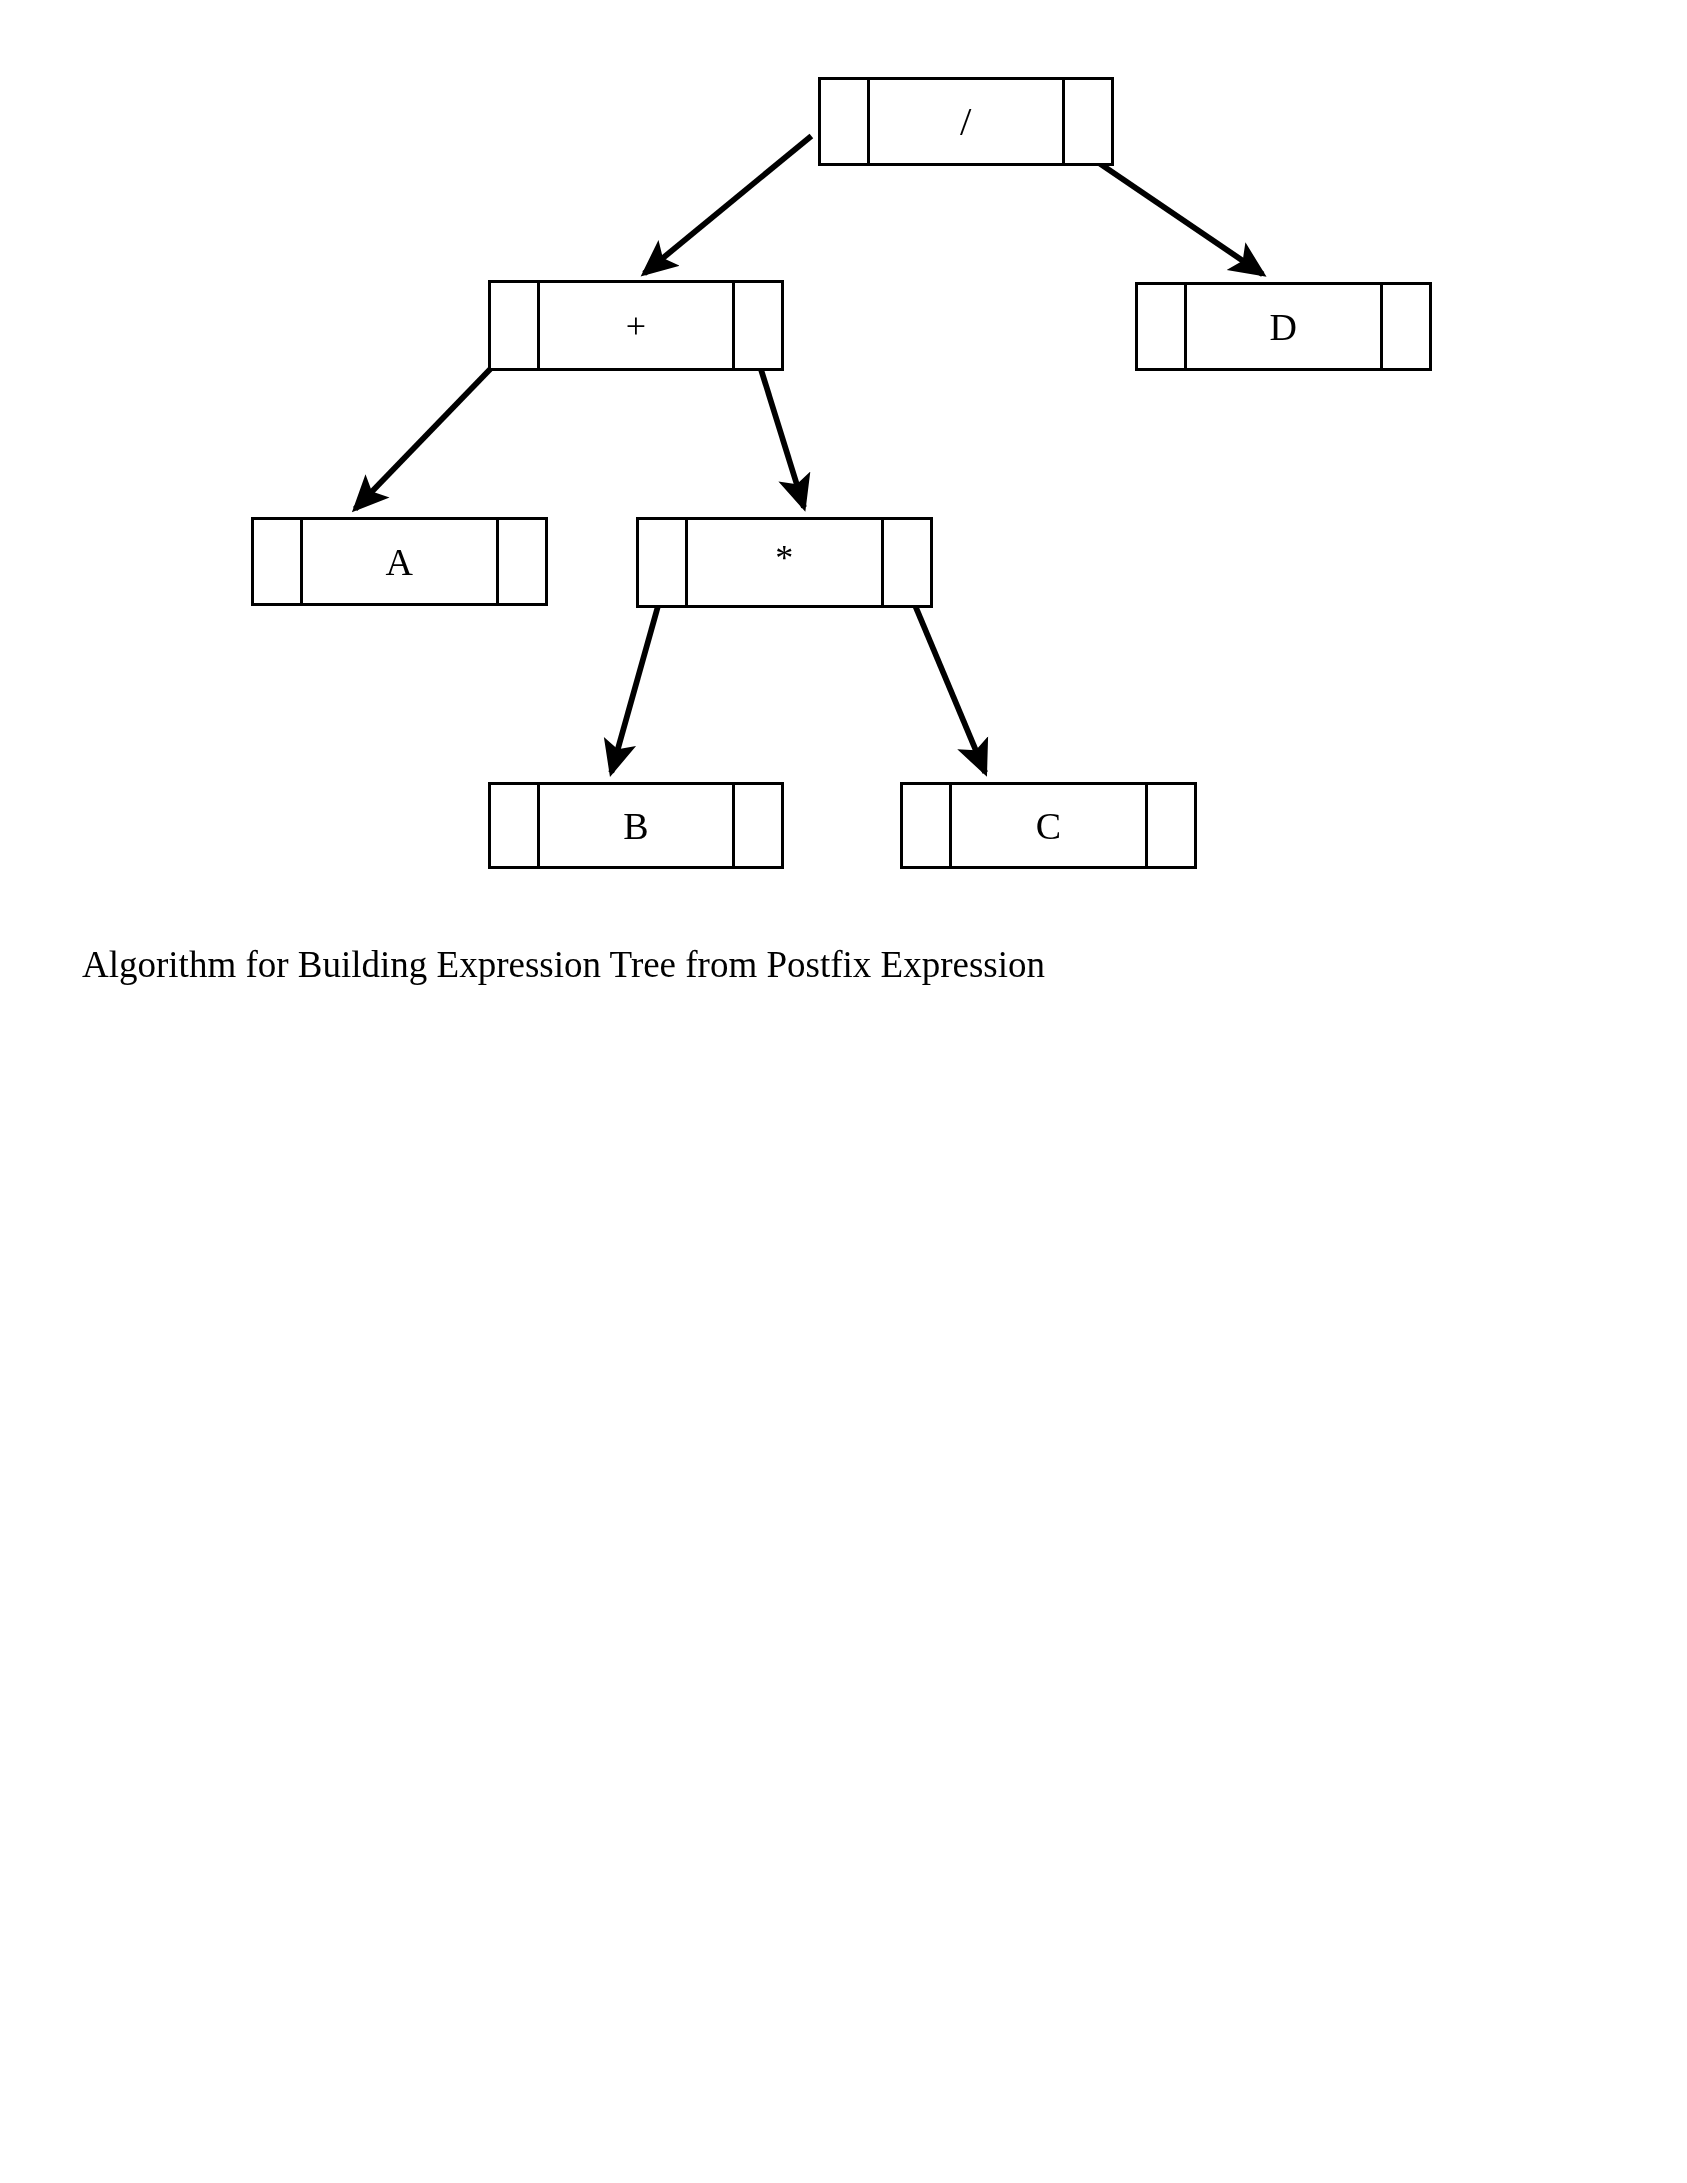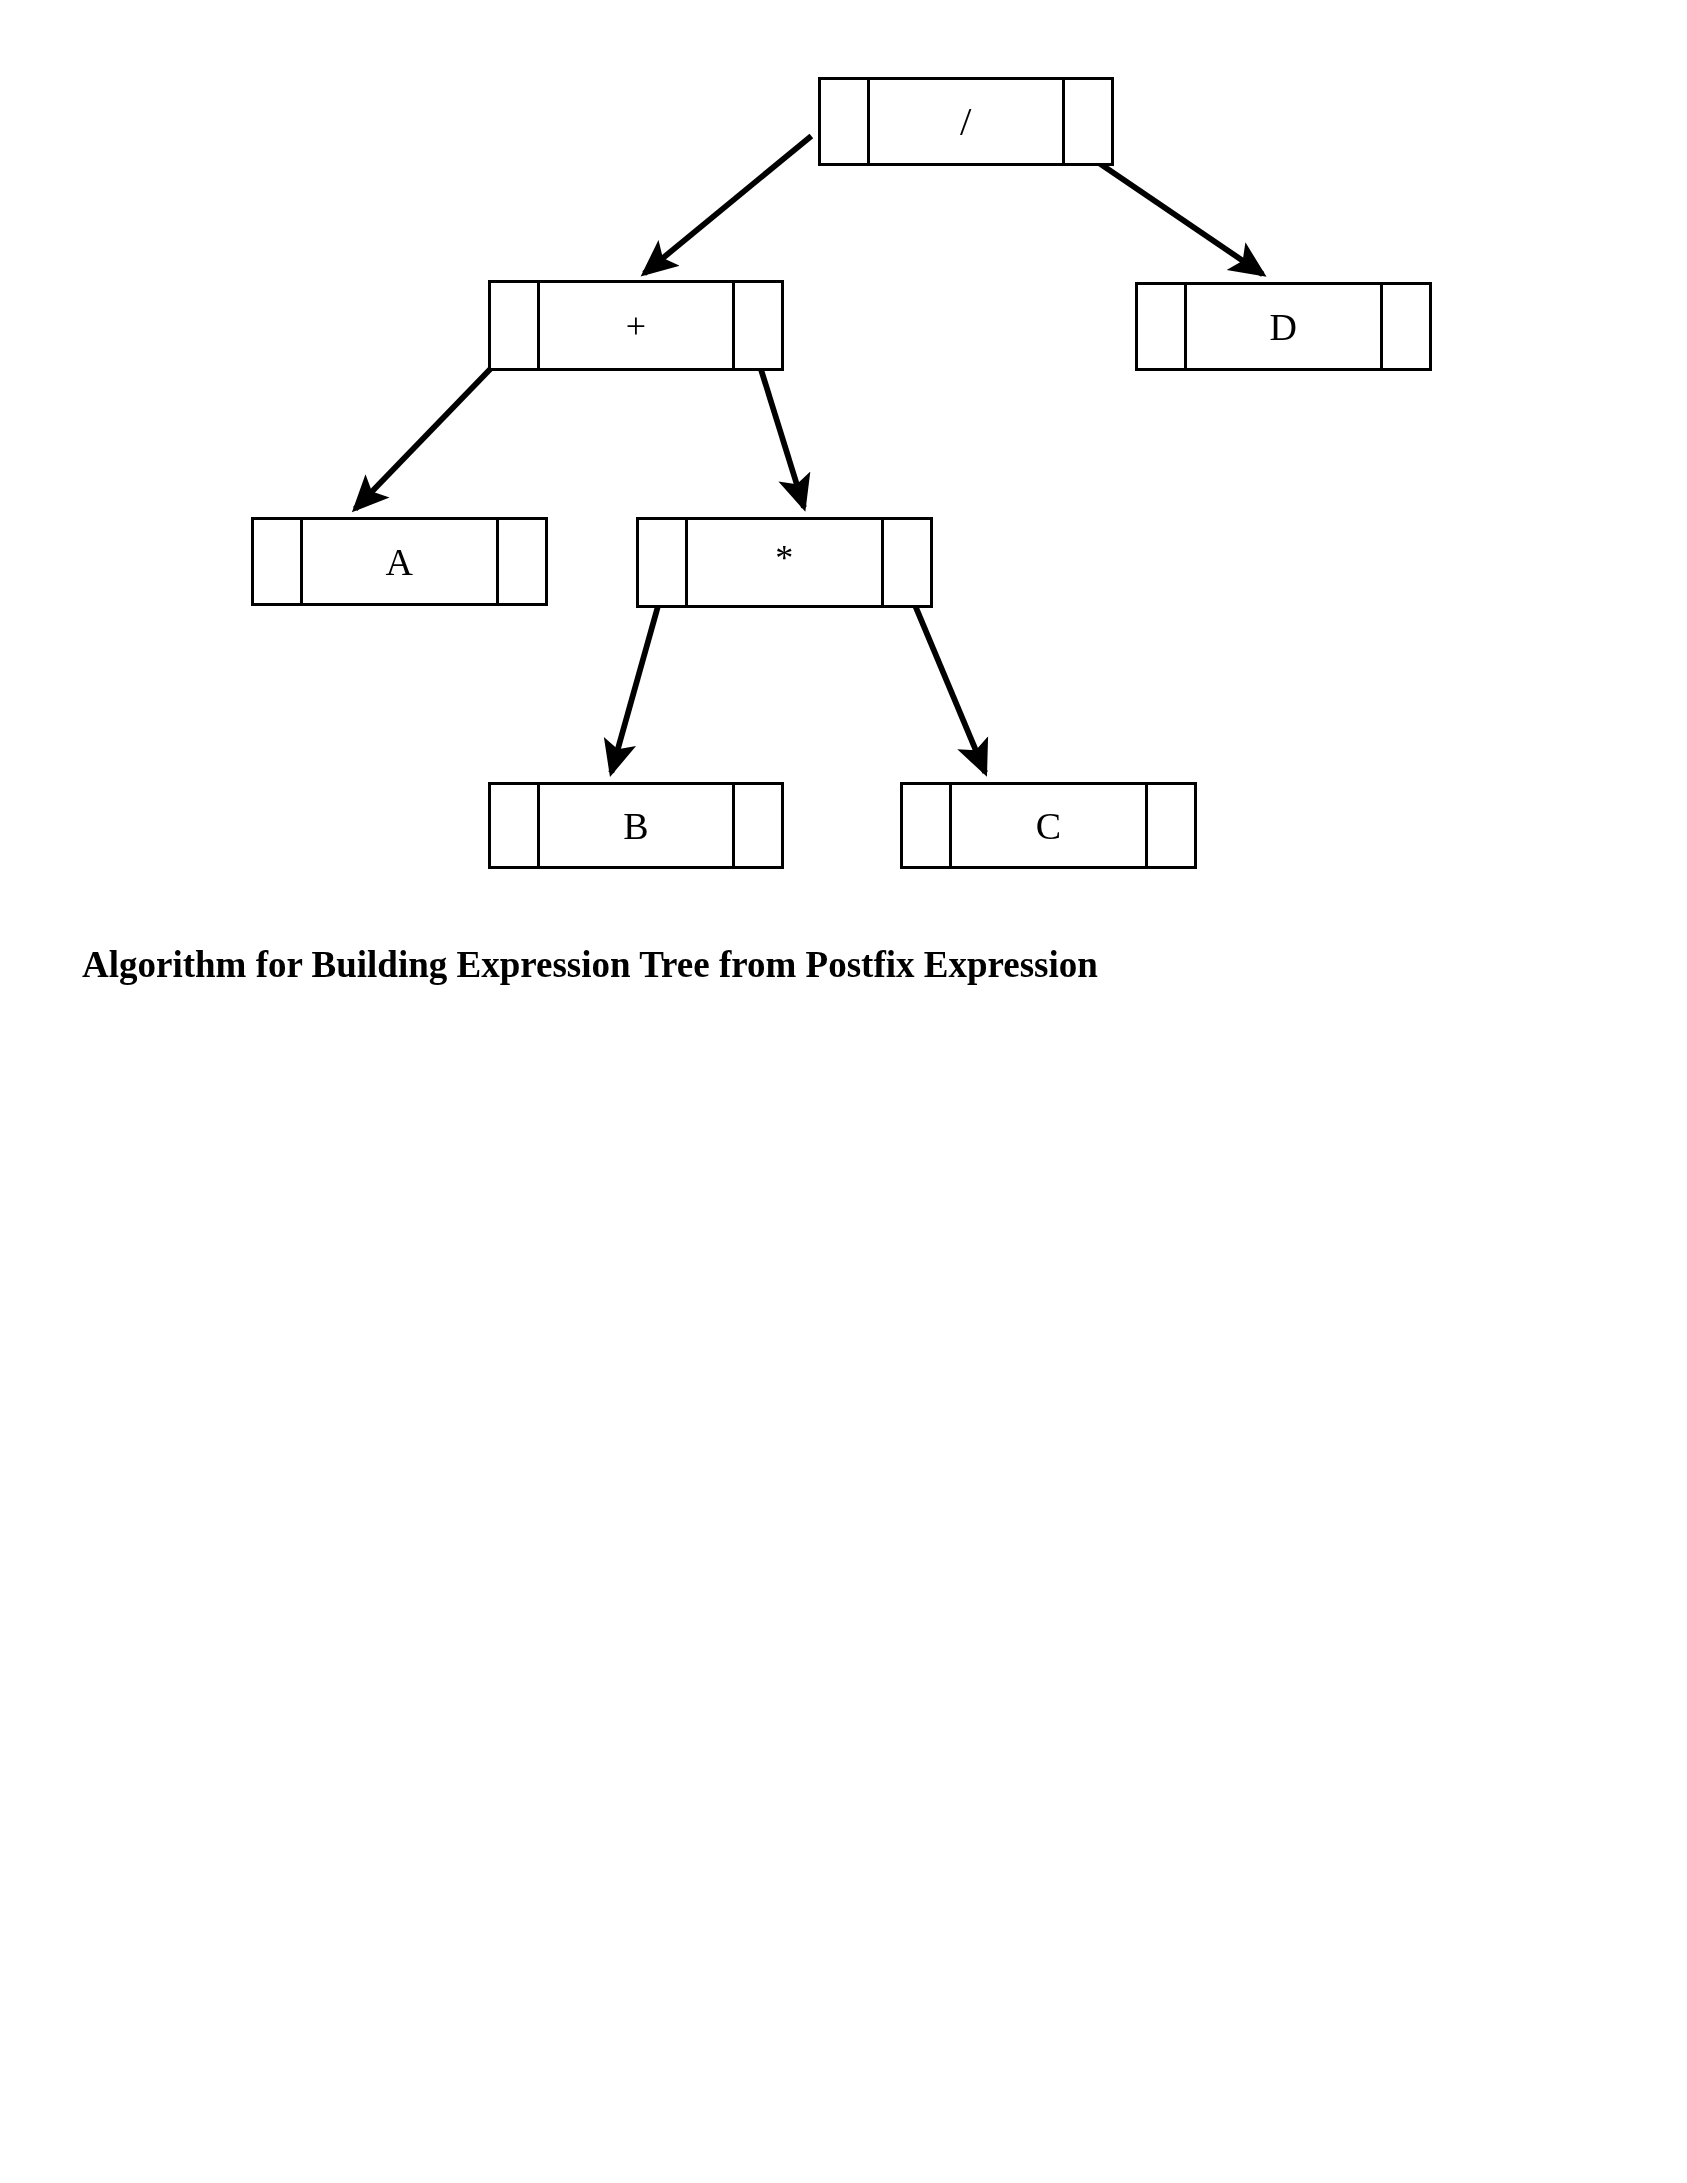--- a/index.html
+++ b/index.html
@@ -73,21 +73,21 @@
   .cell-val.op-slash { font-size: 41px; }
   .cell-val.op-plus  { font-size: 36px; }
   .cell-val.op-star  { font-size: 36px; padding-bottom: 8.2px; }
   
   #caption {
     position: absolute;
     left: 82px;
     top: 944px;
     width: 1401px;
     font-family: "Liberation Serif", "DejaVu Serif", serif;
-    font-weight: bold;
+    font-weight: normal;
     font-size: 37px;
     line-height: 1.15;
     color: #000000;
     white-space: nowrap;
   }
 </style>
 </head>
 <body>
 
 <div id="page">

